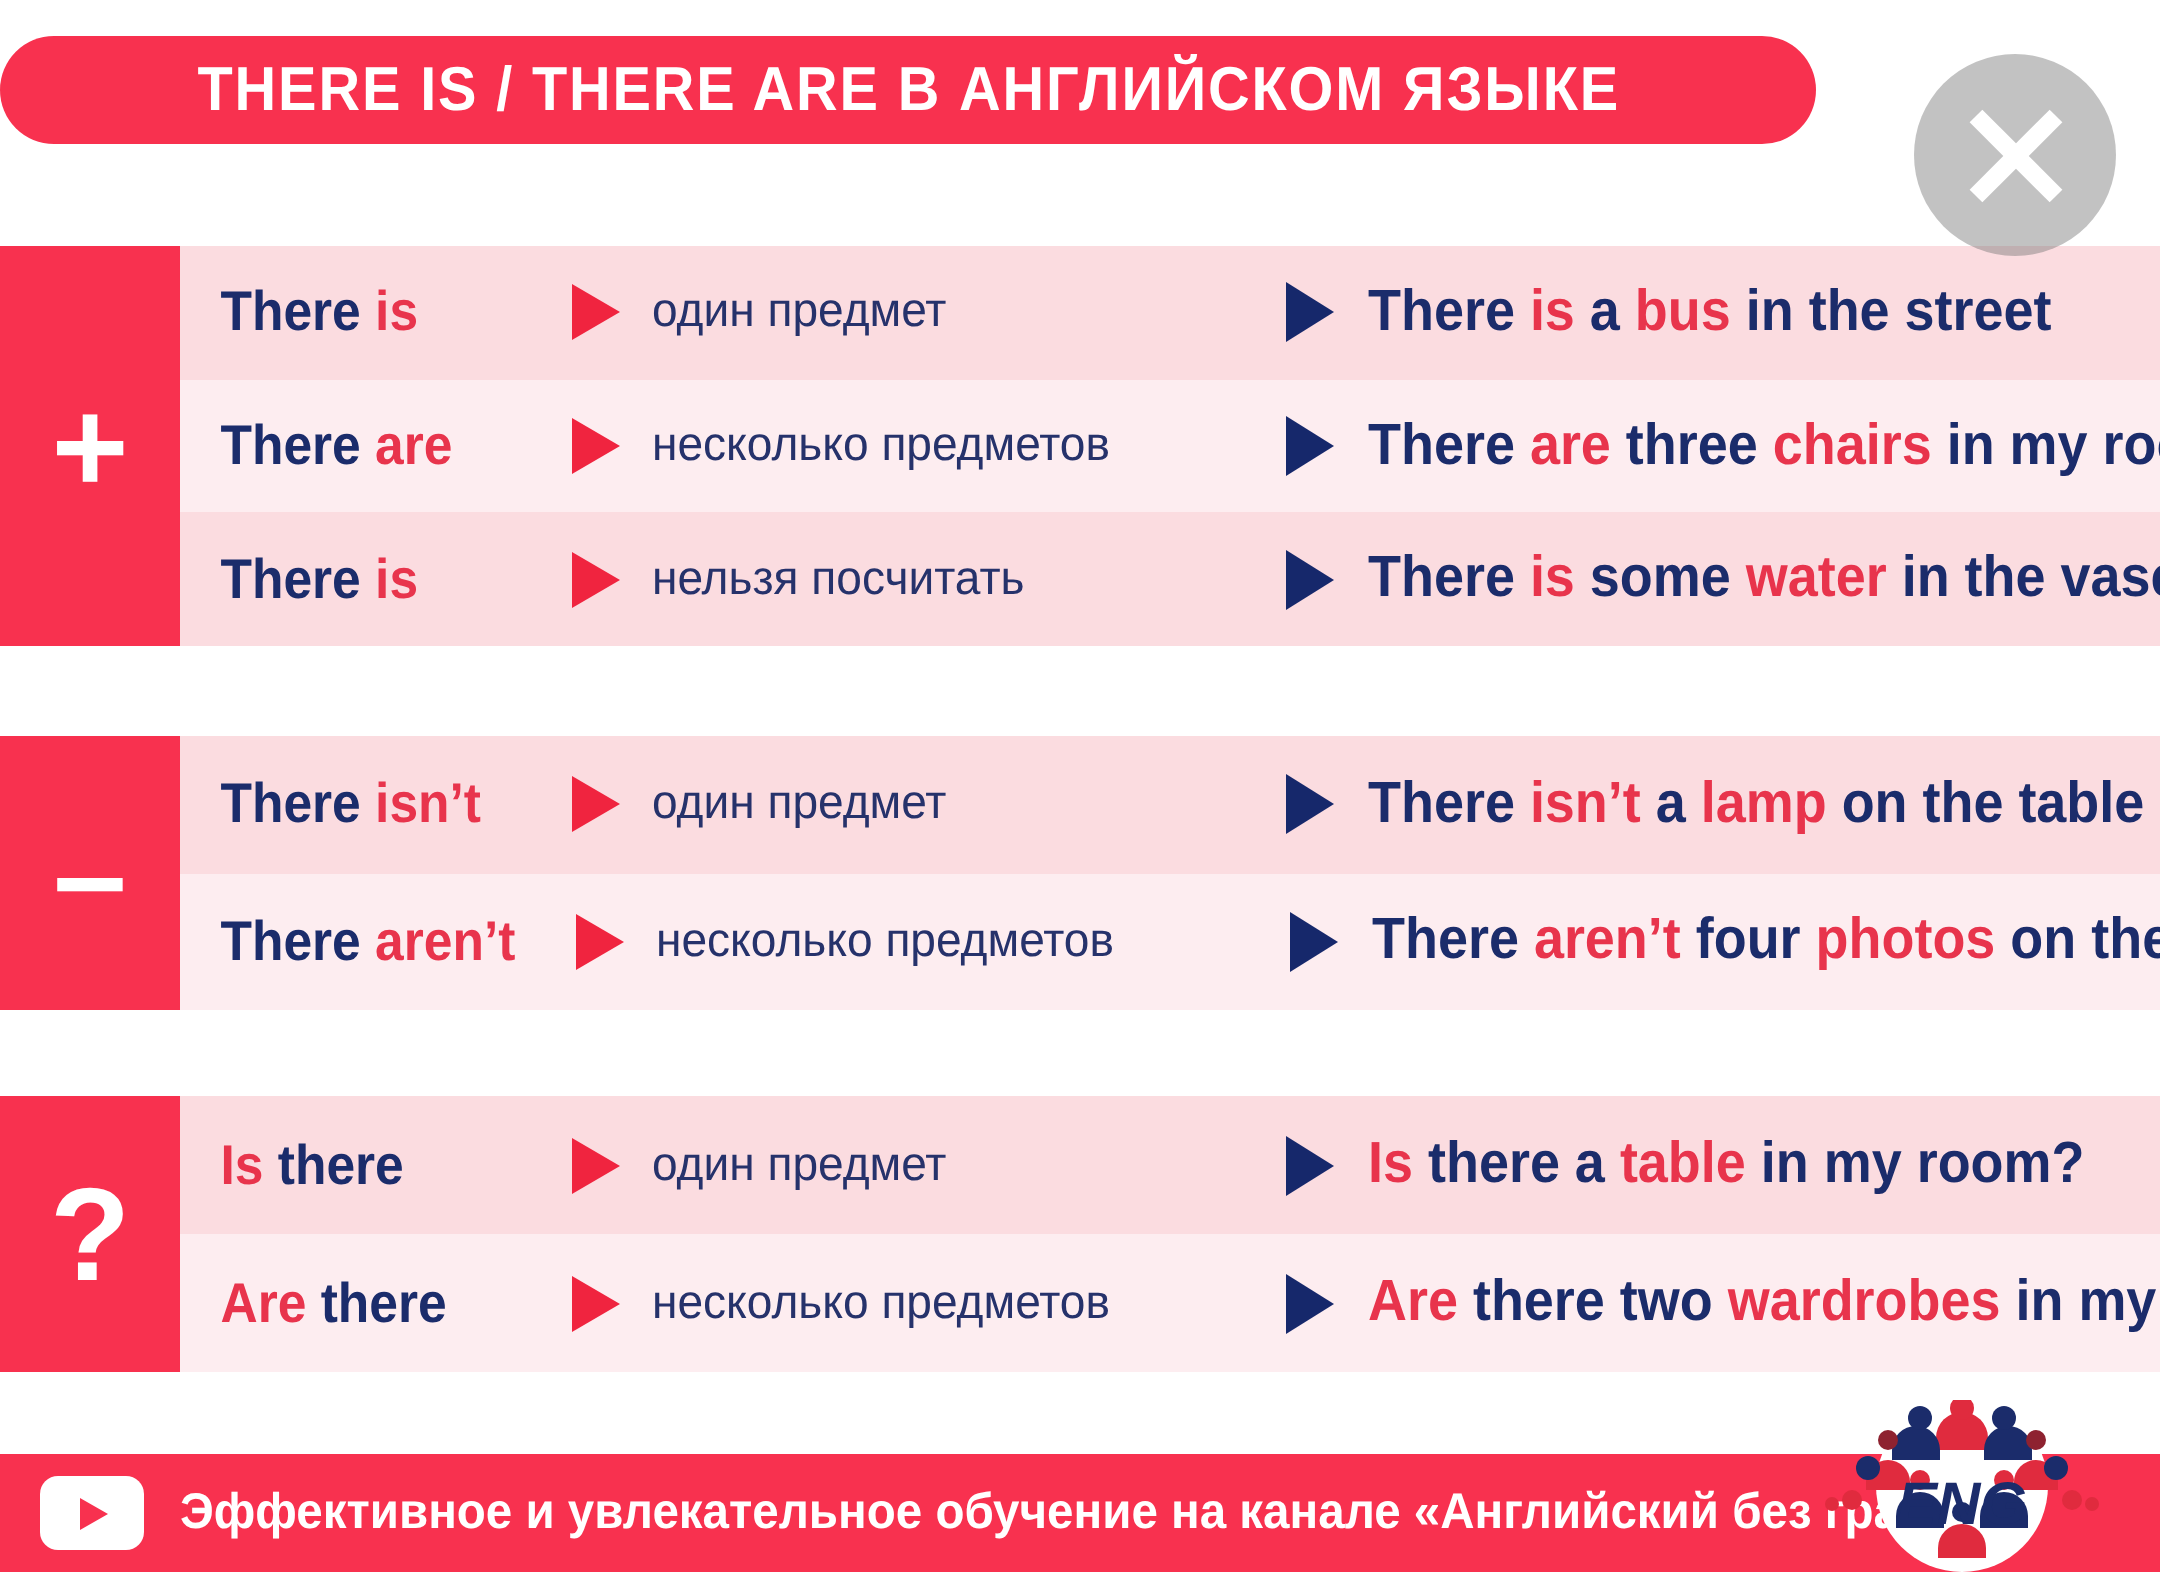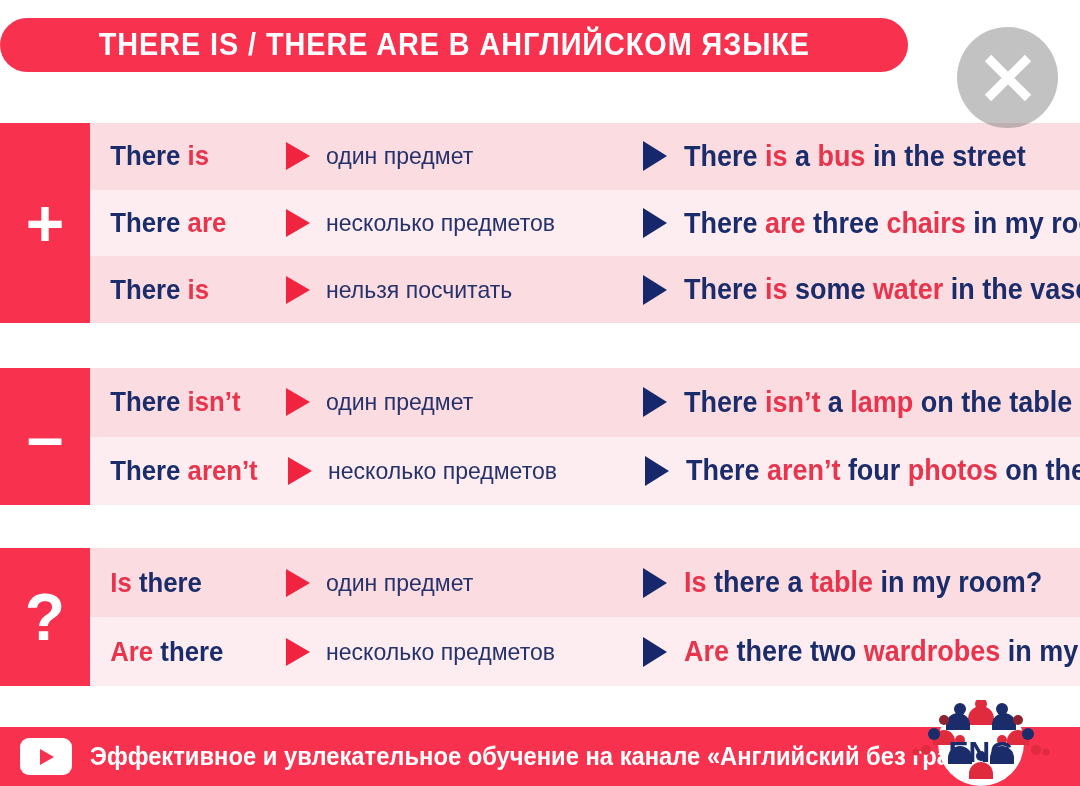--- a/index.html
+++ b/index.html
@@ -178,20 +178,21 @@
     transform: scaleX(0.95);
     transform-origin: left center;
   }
   .logo-wrap {
     position: absolute;
     left: 898px;
     top: 700px;
     width: 166px;
     height: 86px;
     z-index: 30;
+    font-style: italic;
   }
 </style>
 </head>
 <body>
 
 <div class="title-bar">
   <div class="title-text">THERE IS / THERE ARE В АНГЛИЙСКОМ ЯЗЫКЕ</div>
 </div>
 
 <div class="close-btn">

